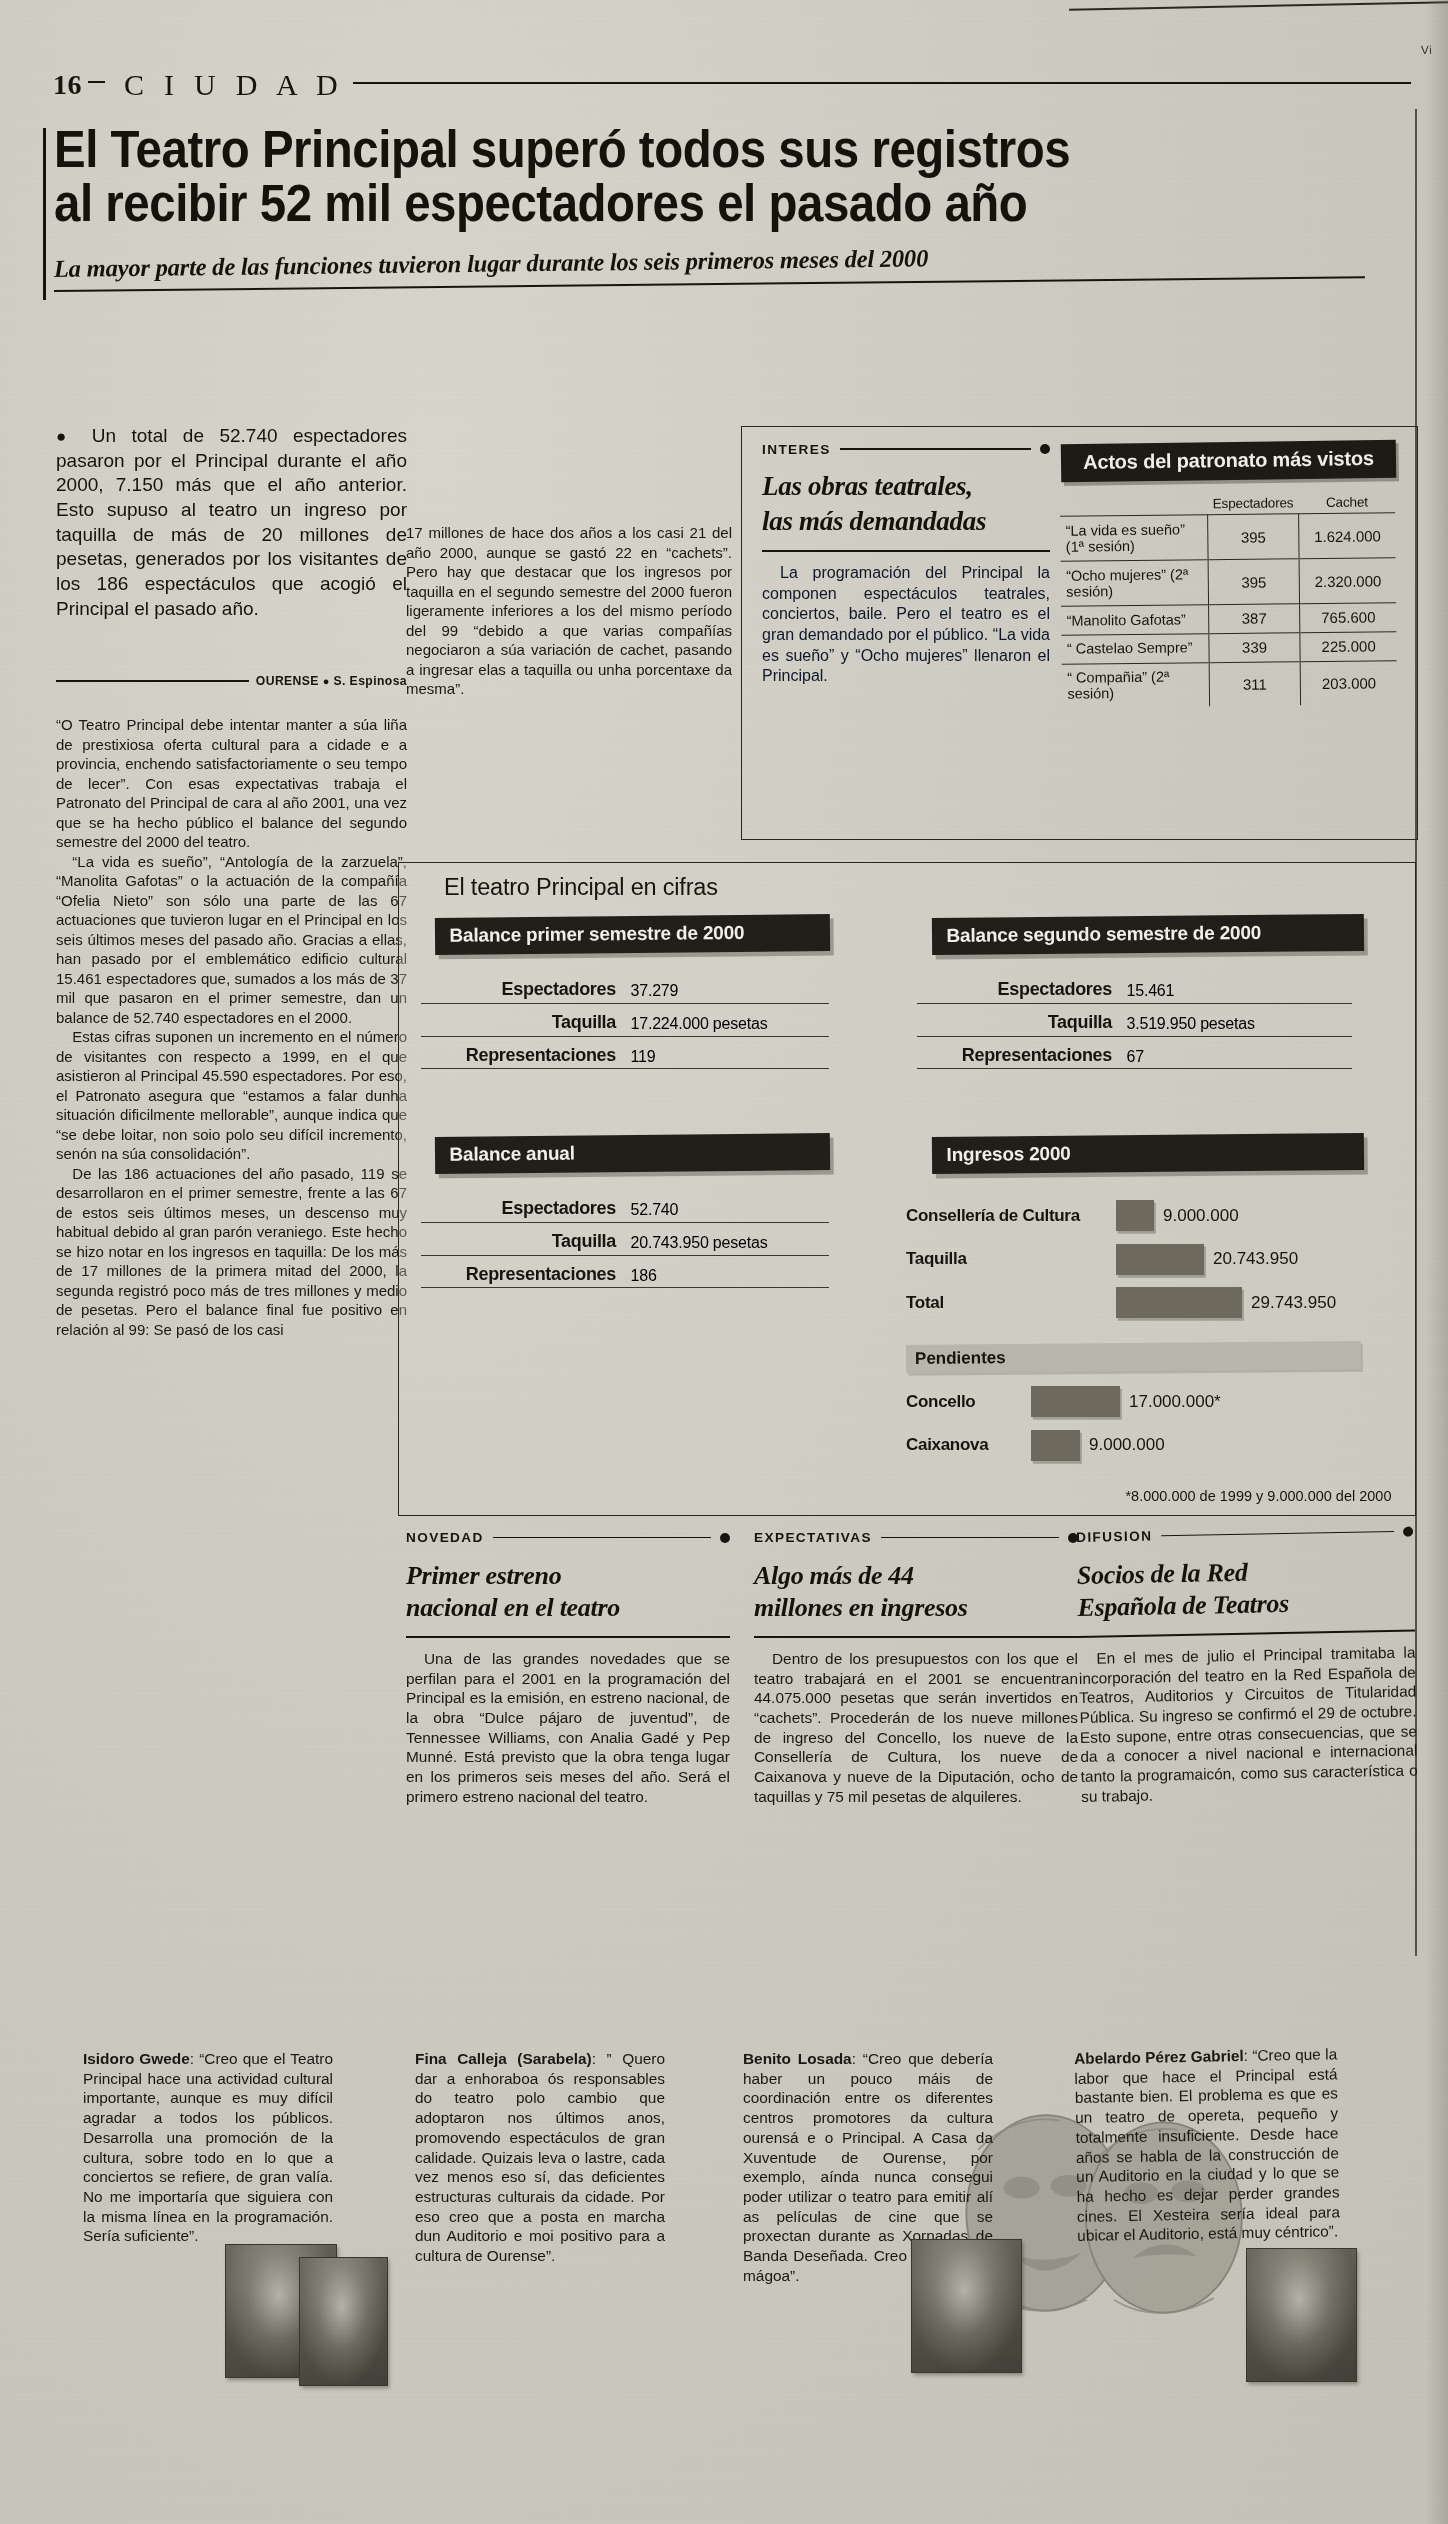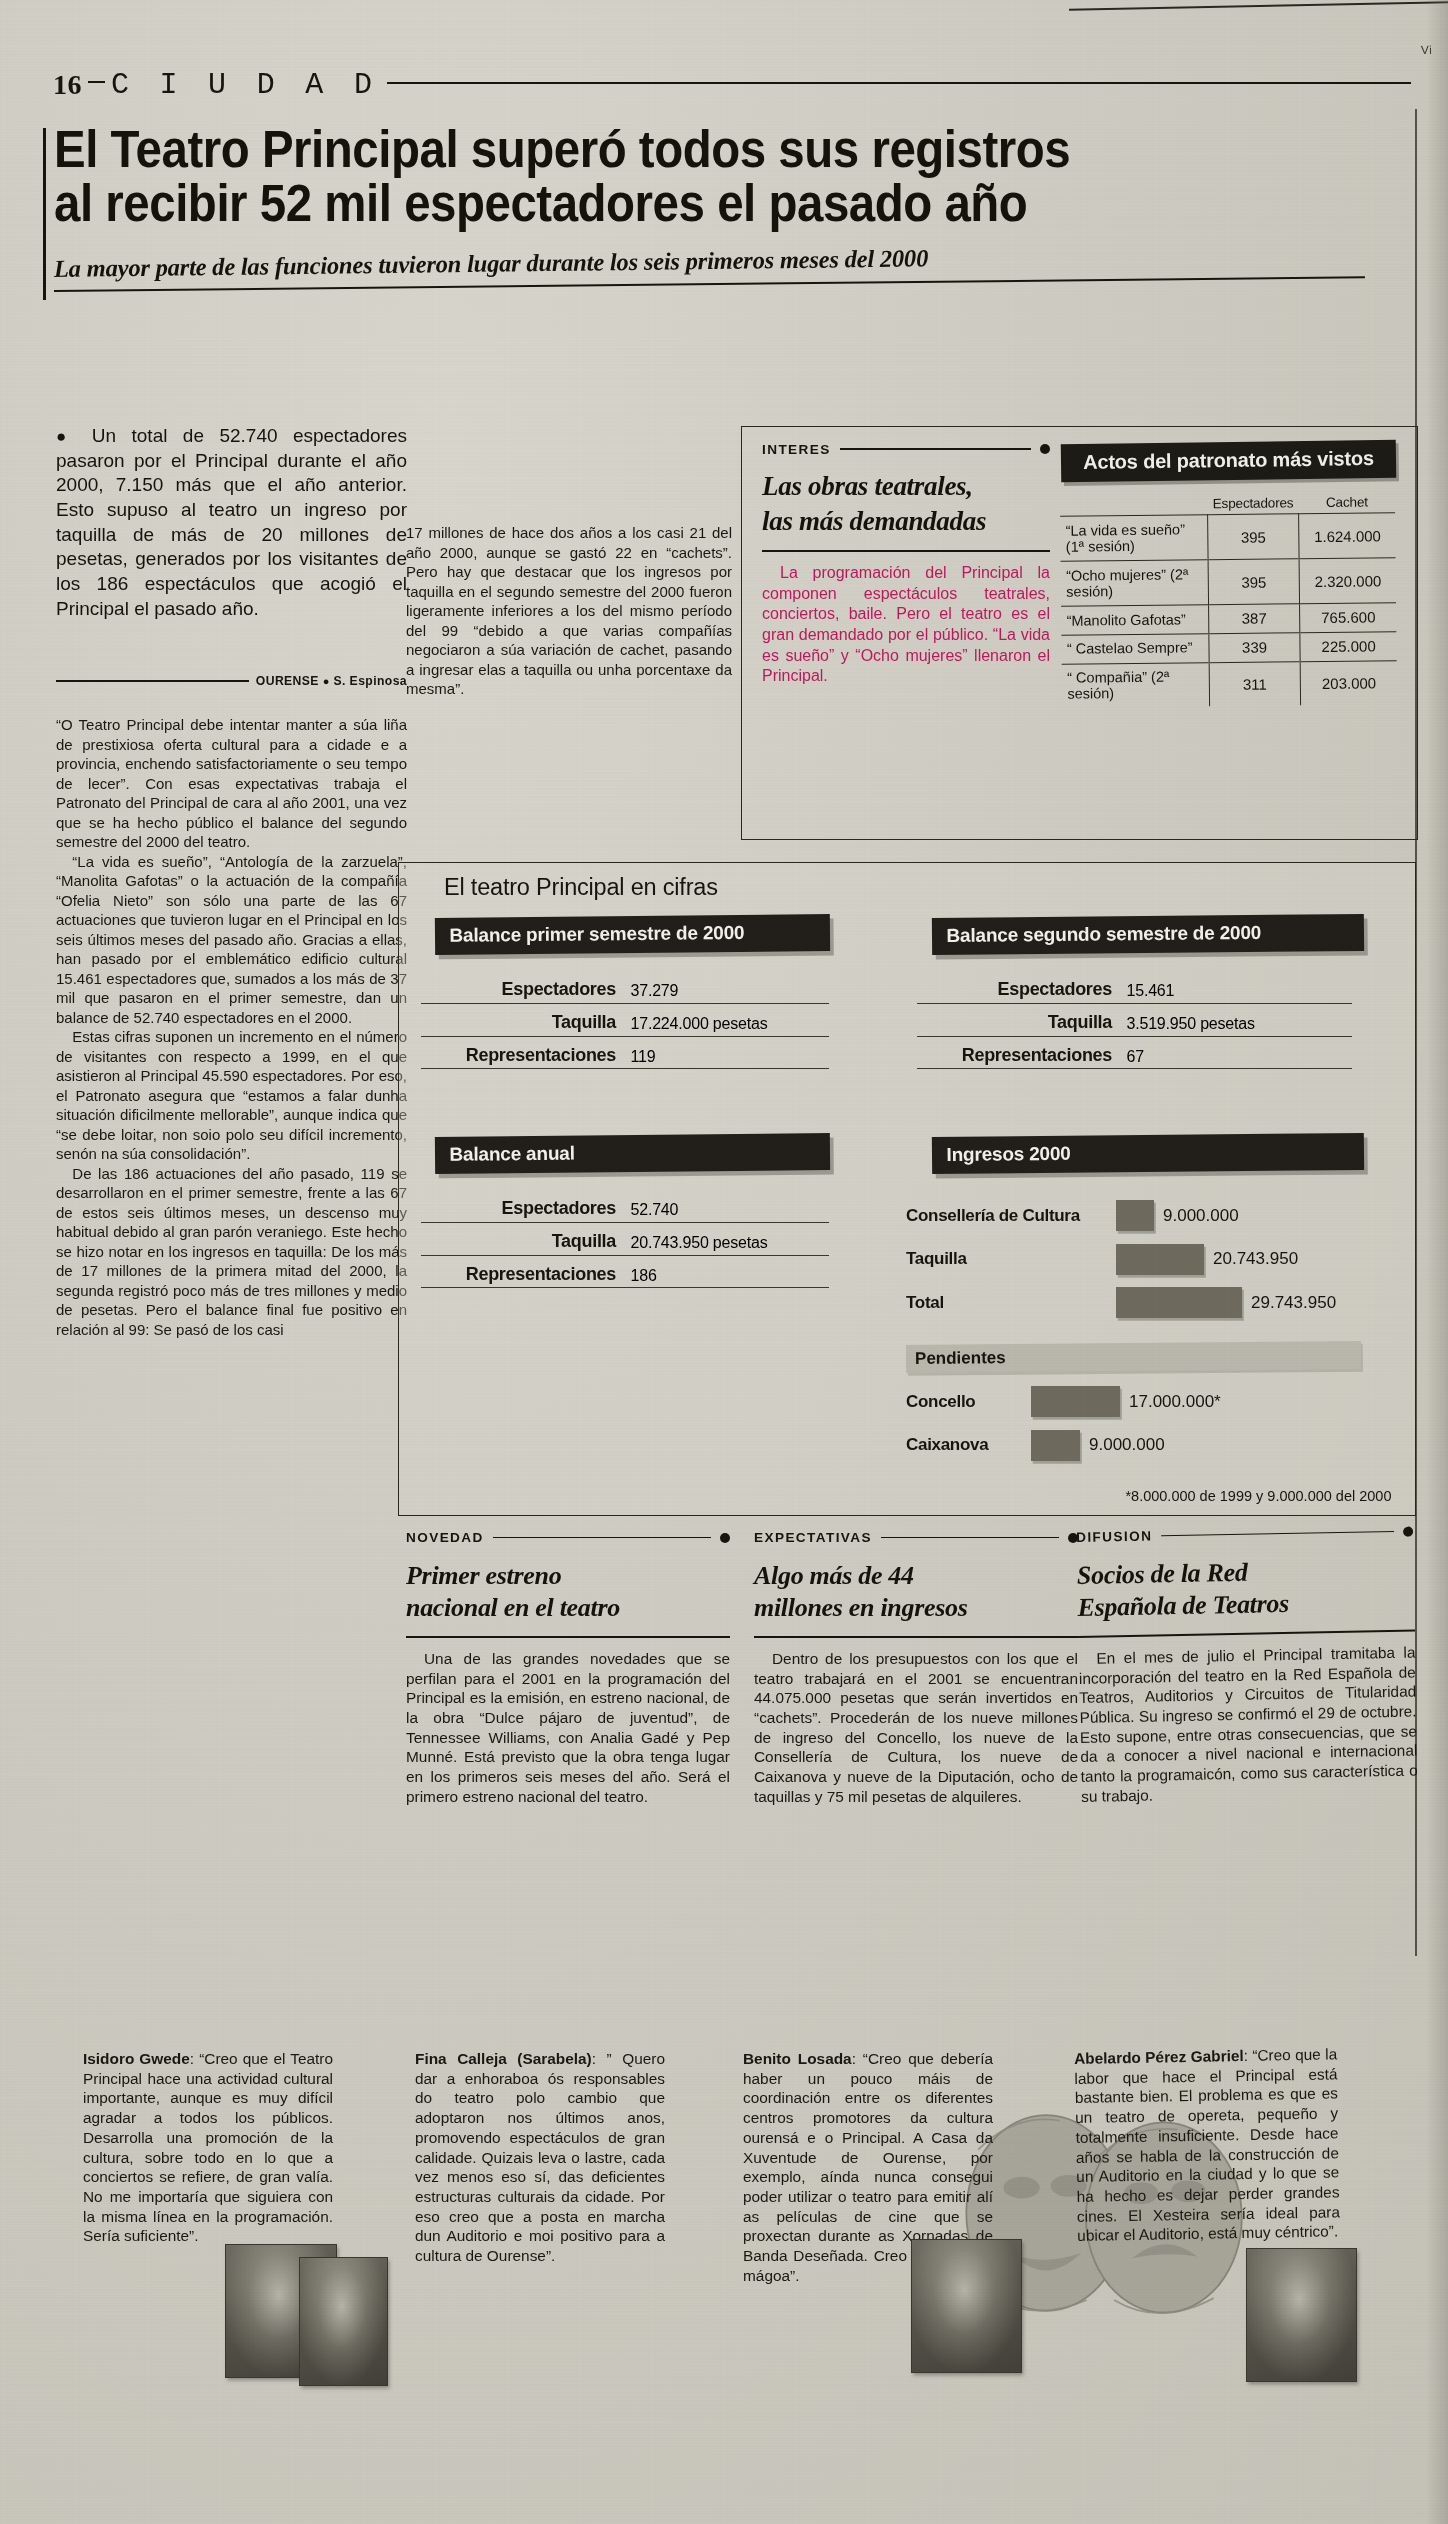--- a/index.html
+++ b/index.html
@@ -43,22 +43,22 @@
   .masthead{
     position:absolute;left:53px;top:67px;width:1358px;height:36px;
     display:flex;align-items:center;gap:0;
   }
   .pagenum{
     font-family:"Liberation Serif", serif;font-weight:bold;font-size:28px;
     letter-spacing:0.5px;color:#17150f;
   }
   .dash{display:inline-block;width:16.3px;height:1.8px;background:#17150f;margin:0 6.3px 6.3px 6.3px;}
   .section-name{
-    font-family:Liberation Mono, monospace;font-size:30px;letter-spacing:6.3px;
-    color:#17150f;font-weight:normal;
+    font-family:Liberation Serif, serif;font-size:30px;letter-spacing:6.3px;
+    color:#17150f;font-weight:normal;margin-left:13px;
   }
   .masthead .rule{flex:1;height:1.8px;background:#17150f;margin-left:9px;margin-bottom:4.5px;}
 
   
   .hl-wrap{position:absolute;left:54px;top:123px;width:1349px;}
   .hl-bar{position:absolute;left:-11px;top:5.4px;width:2.7px;height:172px;background:#17150f;}
   h1.headline{
     margin:0;
     font-family:"Liberation Sans", sans-serif;
     font-weight:bold;
@@ -131,21 +131,21 @@
   .interes-inner{position:absolute;left:20px;top:14.5px;width:288px;}
   .int-title{
     margin-top:12.7px;
     font-family:"Liberation Serif", serif;
     font-style:italic;font-weight:bold;font-size:27px;line-height:1.30;
     color:#16130d;letter-spacing:-0.3px;
   }
   .int-rule{margin-top:11px;height:1.8px;background:#17150f;width:100%;}
   .int-body{
     margin-top:11px;font-size:16px;line-height:1.29;text-align:justify;
-    color:#be185d;
+    color:#0f172a;
   }
   .int-body p{margin:0;text-indent:18px;}
 
   
   .tbl-wrap{position:absolute;left:319px;top:14.5px;width:335px;}
   .tbl-head{
     background:#1d1b16;color:#efeee8;
     font-weight:bold;font-size:20px;text-align:center;
     padding:7.2px 0 8.2px 0;letter-spacing:-0.2px;
     box-shadow:2.7px 3.6px 0 rgba(40,38,32,.35);

